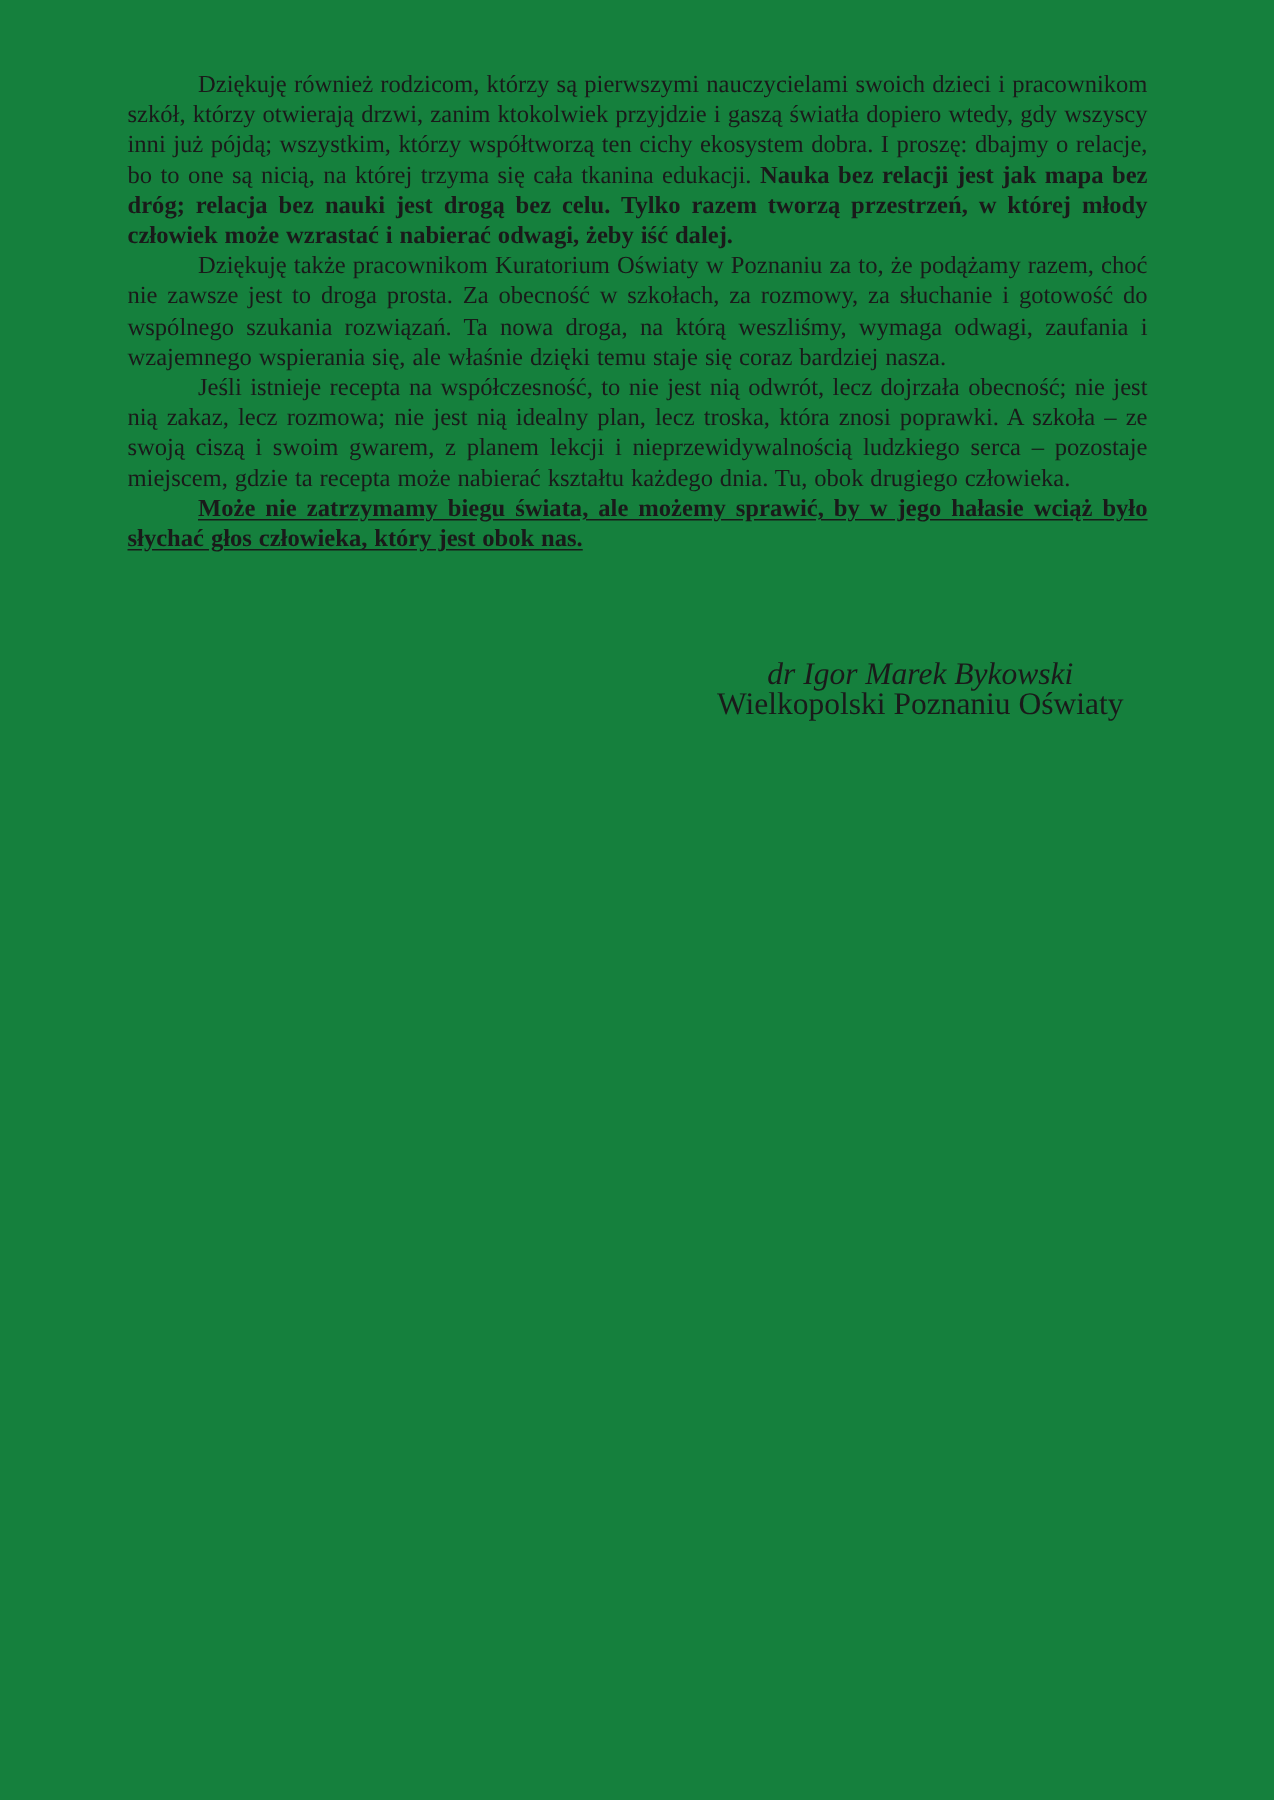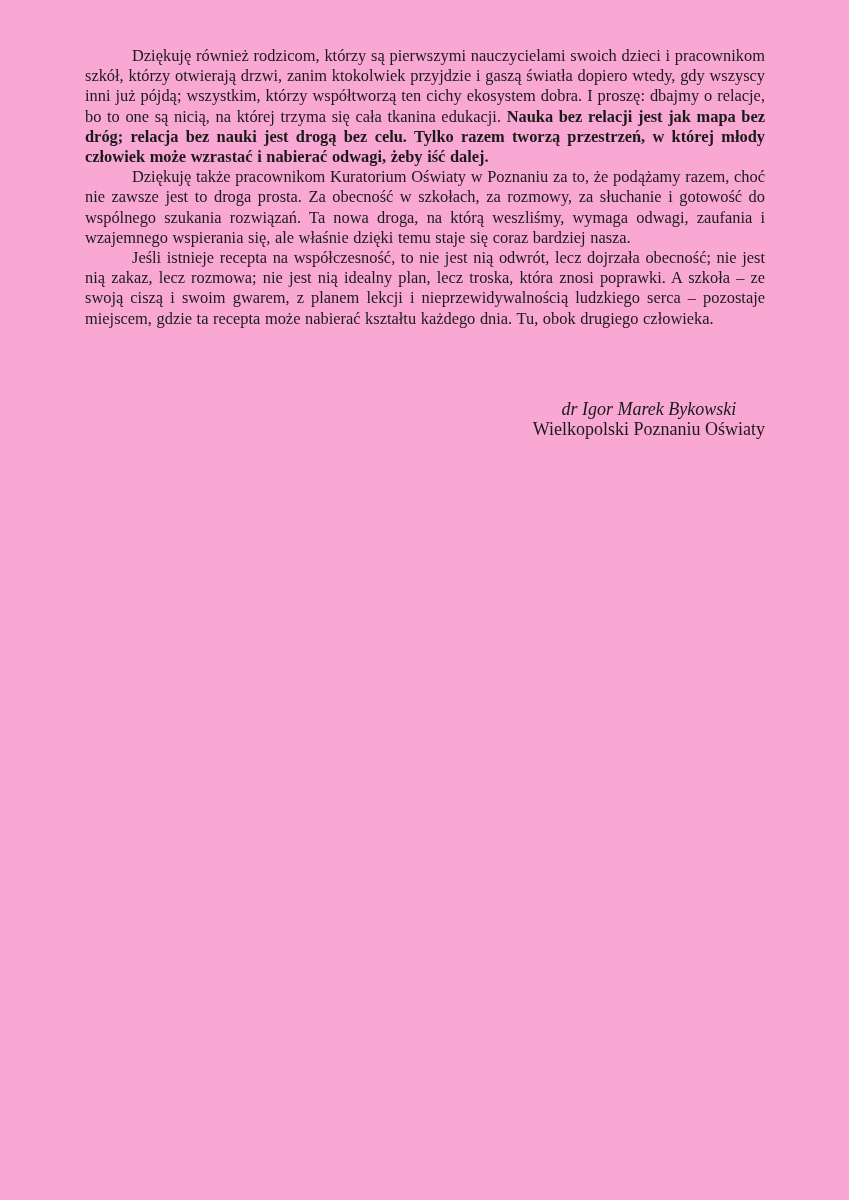--- a/index.html
+++ b/index.html
@@ -4,21 +4,21 @@
 <style>
   html, body {
     margin: 0;
     padding: 0;
     background: #ffffff;
   }
   .page {
     position: relative;
     width: 849px;
     height: 1200px;
-    background: #f9a8d4;
+    background: #15803d;
     box-sizing: border-box;
     padding: 46px 84px 0 85px;
     font-family: "Liberation Serif", "DejaVu Serif", serif;
     color: #1a1a1a;
     overflow: hidden;
   }
   .body-text {
     width: 680px;
   }
   .para {
@@ -33,37 +33,38 @@
     font-weight: bold;
   }
   .para.closing {
     font-weight: bold;
     text-decoration: underline;
     text-underline-offset: 2px;
   }
   .signature {
     margin-top: 70px;
     margin-left: auto;
-    margin-right: 0;
+    margin-right: 16px;
     width: fit-content;
     text-align: center;
-    font-size: 18px;
+    font-size: 21px;
     line-height: 20.2px;
   }
   .sig-name {
     font-style: italic;
   }
 </style>
 </head>
 <body>
 
 <div class="page">
   <div class="body-text">
     <p class="para"><span>Dziękuję również rodzicom, którzy są pierwszymi nauczycielami swoich dzieci i pracownikom szkół, którzy otwierają drzwi, zanim ktokolwiek przyjdzie i gaszą światła dopiero wtedy, gdy wszyscy inni już pójdą; wszystkim, którzy współtworzą ten cichy ekosystem dobra. I proszę: dbajmy o relacje, bo to one są nicią, na której trzyma się cała tkanina edukacji. </span><span class="bold-run">Nauka bez relacji jest jak mapa bez dróg; relacja bez nauki jest drogą bez celu. Tylko razem tworzą przestrzeń, w której młody człowiek może wzrastać i nabierać odwagi, żeby iść dalej.</span></p>
     <p class="para">Dziękuję także pracownikom Kuratorium Oświaty w Poznaniu za to, że podążamy razem, choć nie zawsze jest to droga prosta. Za obecność w szkołach, za rozmowy, za słuchanie i gotowość do wspólnego szukania rozwiązań. Ta nowa droga, na którą weszliśmy, wymaga odwagi, zaufania i wzajemnego wspierania się, ale właśnie dzięki temu staje się coraz bardziej nasza.</p>
     <p class="para">Jeśli istnieje recepta na współczesność, to nie jest nią odwrót, lecz dojrzała obecność; nie jest nią zakaz, lecz rozmowa; nie jest nią idealny plan, lecz troska, która znosi poprawki. A szkoła – ze swoją ciszą i swoim gwarem, z planem lekcji i nieprzewidywalnością ludzkiego serca – pozostaje miejscem, gdzie ta recepta może nabierać kształtu każdego dnia. Tu, obok drugiego człowieka.</p>
+    <p class="para closing">Może nie zatrzymamy biegu świata, ale możemy sprawić, by w jego hałasie wciąż było słychać głos człowieka, który jest obok nas.</p>
   </div>
 
   <div class="signature">
     <div class="sig-name">dr Igor Marek Bykowski</div>
     <div class="sig-title">Wielkopolski Poznaniu Oświaty</div>
   </div>
 </div>
 
 </body></html>

